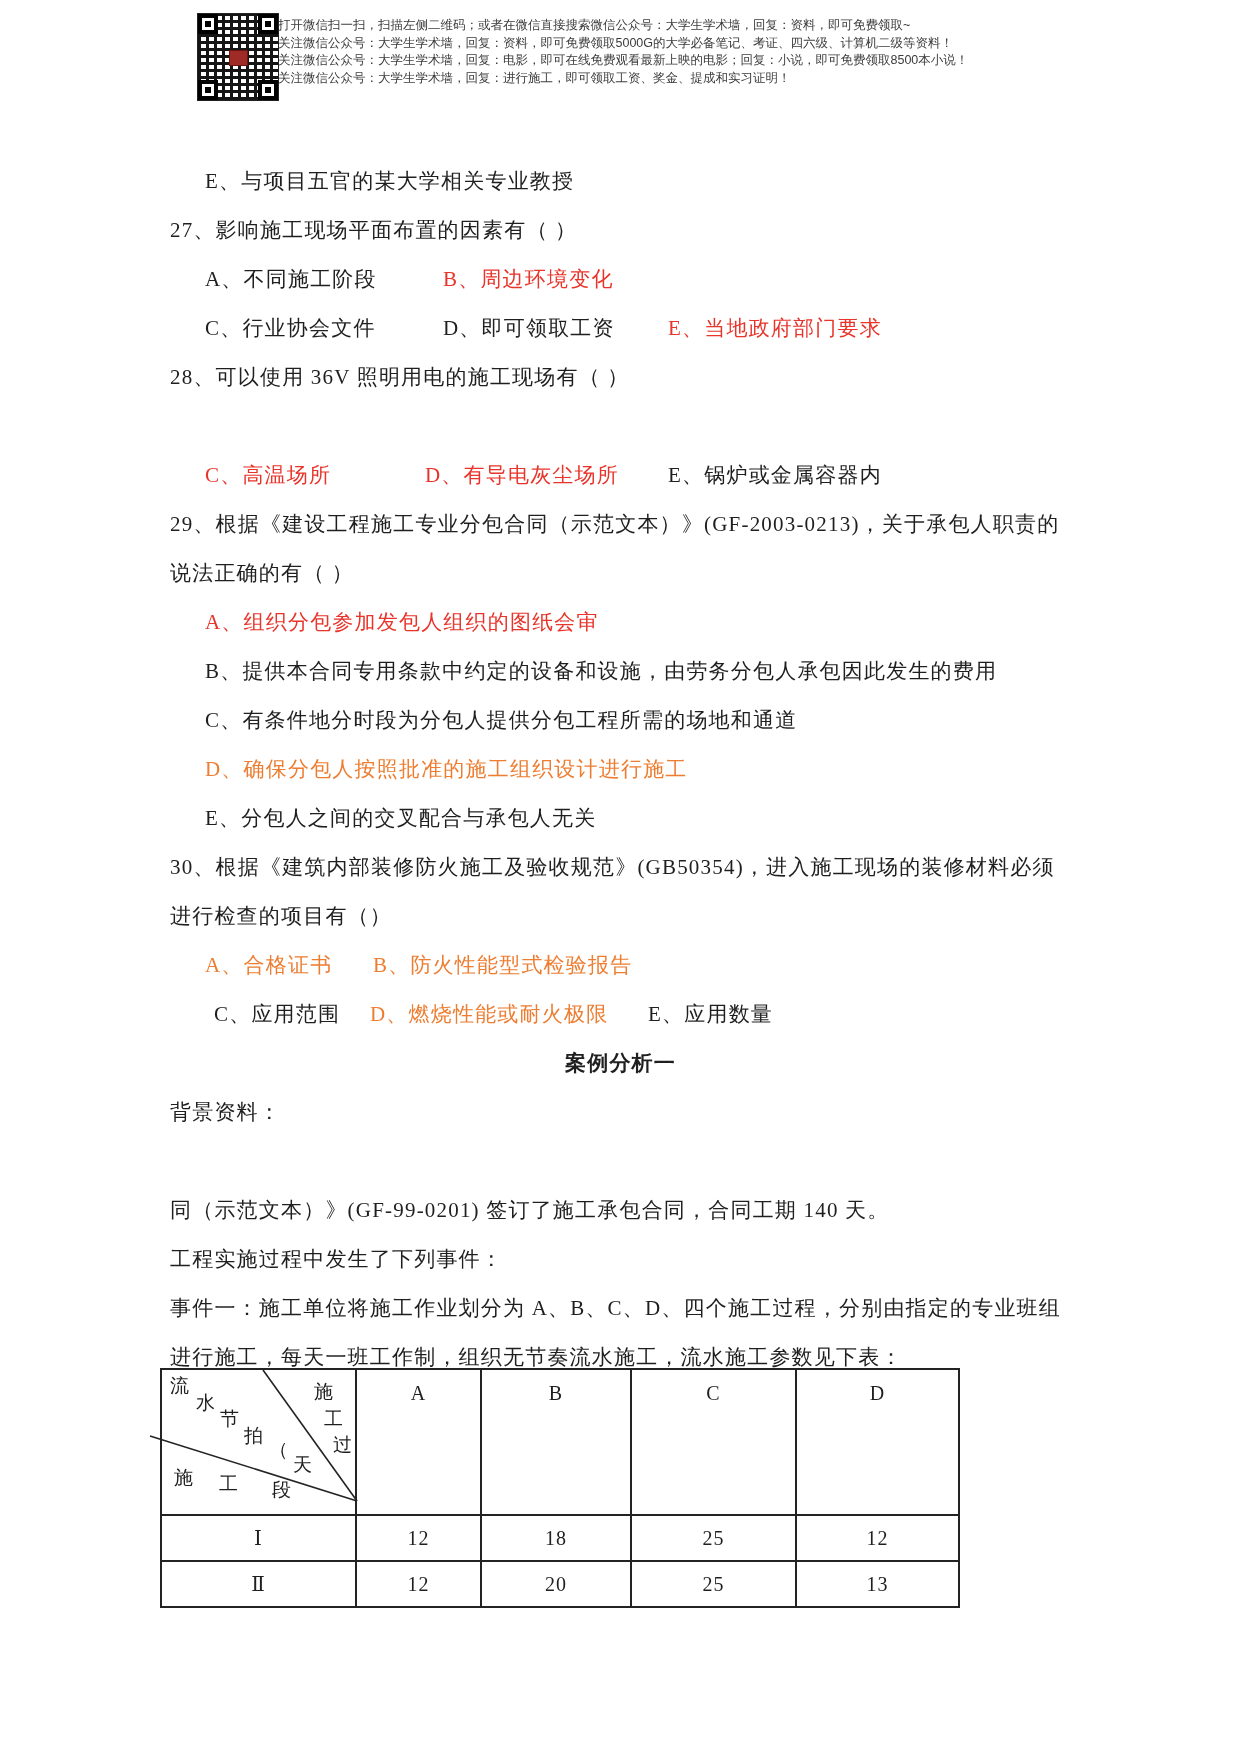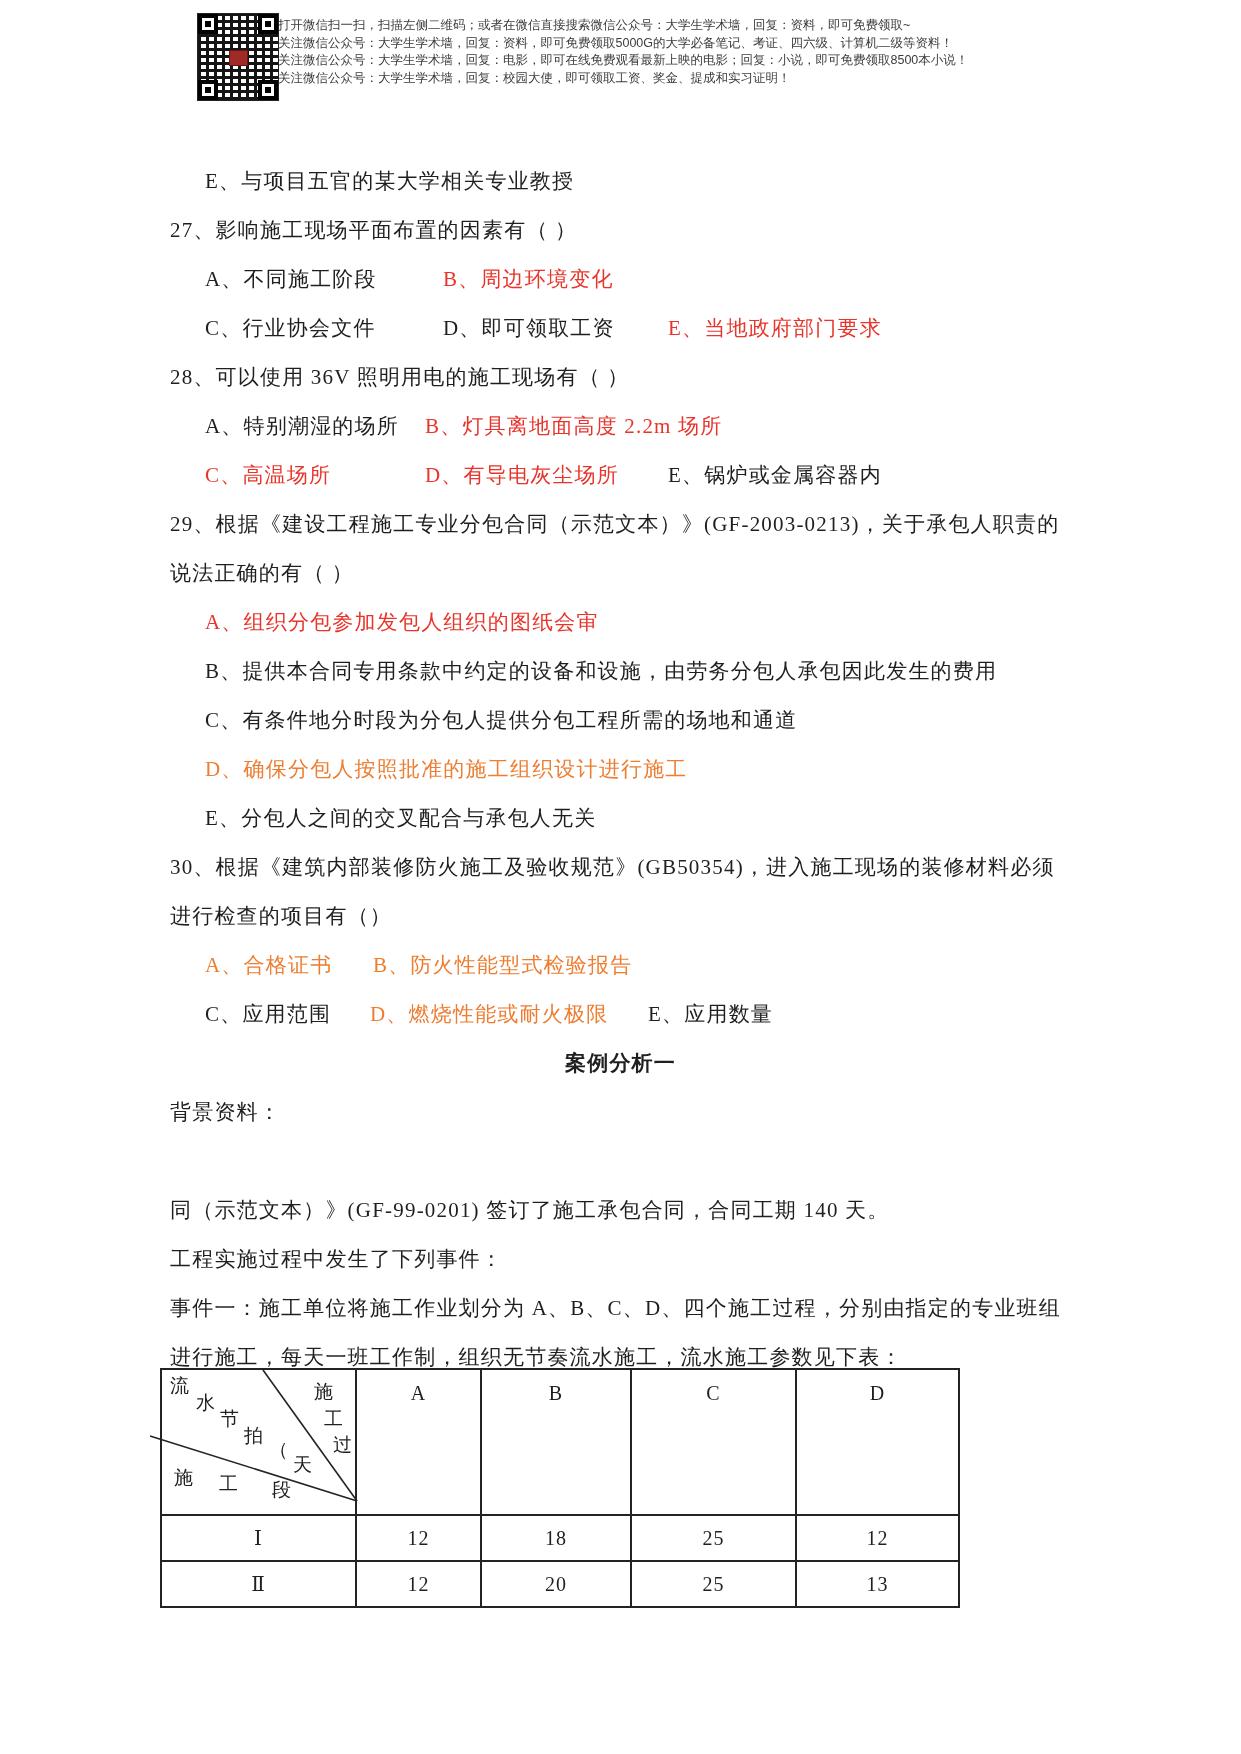--- a/index.html
+++ b/index.html
@@ -53,21 +53,21 @@
       <div class="fp tl"></div>
       <div class="fp tr"></div>
       <div class="fp bl"></div>
       <div class="fp br"></div>
       <div class="qr-logo"></div>
     </div>
     <div class="qr-lines">
       <div class="hl">打开微信扫一扫，扫描左侧二维码；或者在微信直接搜索微信公众号：大学生学术墙，回复：资料，即可免费领取~</div>
       <div class="hl">关注微信公众号：大学生学术墙，回复：资料，即可免费领取5000G的大学必备笔记、考证、四六级、计算机二级等资料！</div>
       <div class="hl">关注微信公众号：大学生学术墙，回复：电影，即可在线免费观看最新上映的电影；回复：小说，即可免费领取8500本小说！</div>
-      <div class="hl">关注微信公众号：大学生学术墙，回复：校园大使，即可领取工资、奖金、提成和实习证明！</div>
+      <div class="hl">关注微信公众号：大学生学术墙，回复：进行施工，即可领取工资、奖金、提成和实习证明！</div>
     </div>
   </div>
 
   <div class="ln" style="top:160px">
     <span class="seg" style="left:205px">E、与项目五官的某大学相关专业教授</span>
   </div>
 
   <div class="ln" style="top:209px">
     <span class="seg" style="left:170px">27、影响施工现场平面布置的因素有（  ）</span>
   </div>
@@ -77,24 +77,20 @@
   </div>
   <div class="ln" style="top:307px">
     <span class="seg" style="left:205px">C、行业协会文件</span>
     <span class="seg" style="left:443px">D、即可领取工资</span>
     <span class="seg red" style="left:668px">E、当地政府部门要求</span>
   </div>
 
   <div class="ln" style="top:356px">
     <span class="seg" style="left:170px">28、可以使用 36V 照明用电的施工现场有（  ）</span>
   </div>
-  <div class="ln" style="top:405px">
-    <span class="seg" style="left:205px">A、特别潮湿的场所</span>
-    <span class="seg red" style="left:425px">B、灯具离地面高度 2.2m 场所</span>
-  </div>
   <div class="ln" style="top:454px">
     <span class="seg red" style="left:205px">C、高温场所</span>
     <span class="seg red" style="left:425px">D、有导电灰尘场所</span>
     <span class="seg" style="left:668px">E、锅炉或金属容器内</span>
   </div>
 
   <div class="ln" style="top:503px">
     <span class="seg" style="left:170px">29、根据《建设工程施工专业分包合同（示范文本）》(GF-2003-0213)，关于承包人职责的</span>
   </div>
   <div class="ln" style="top:552px">
@@ -120,21 +116,21 @@
     <span class="seg" style="left:170px">30、根据《建筑内部装修防火施工及验收规范》(GB50354)，进入施工现场的装修材料必须</span>
   </div>
   <div class="ln" style="top:895px">
     <span class="seg" style="left:170px">进行检查的项目有（）</span>
   </div>
   <div class="ln" style="top:944px">
     <span class="seg orange" style="left:205px">A、合格证书</span>
     <span class="seg orange" style="left:373px">B、防火性能型式检验报告</span>
   </div>
   <div class="ln" style="top:993px">
-    <span class="seg" style="left:205px">C、应用范围</span>
+    <span class="seg" style="left:214px">C、应用范围</span>
     <span class="seg orange" style="left:370px">D、燃烧性能或耐火极限</span>
     <span class="seg" style="left:648px">E、应用数量</span>
   </div>
 
   <div class="ln center" style="top:1042px">
     <span class="title">案例分析一</span>
   </div>
 
   <div class="ln" style="top:1091px">
     <span class="seg" style="left:170px">背景资料：</span>

